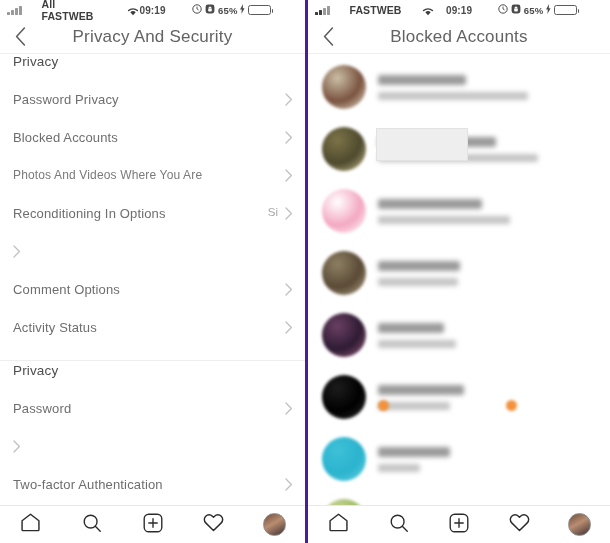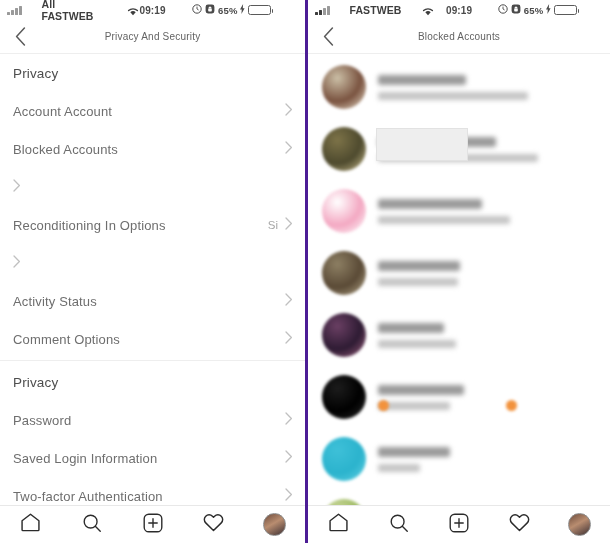--- a/index.html
+++ b/index.html
@@ -38,27 +38,27 @@
   
   .navbar {
     height: 34px; flex: 0 0 34px;
     display: flex; align-items: center;
     position: relative; background: #fff;
     border-bottom: 1px solid #eeeeee;
   }
   .back-btn { width: 40px; display: flex; align-items: center; justify-content: center; }
   .nav-title {
     position: absolute; left: 0; right: 0; text-align: center;
-    font-size: 10px; color: #636363; letter-spacing: .2px;
+    font-size: 17px; color: #636363; letter-spacing: .2px;
   }
 
   
   .list { flex: 1 1 auto; overflow: hidden; }
   .srow {
-    height: 38px; display: flex; align-items: center;
+    height: 38px; display: flex; align-items: flex-start;
     padding: 0 12px 0 13px; position: relative;
   }
   .srow .lbl { flex: 1 1 auto; font-size: 13px; color: #6e6e6e; letter-spacing: .15px; }
   .srow.head .lbl { color: #4e4e4e; font-size: 13.5px; }
   .srow.small .lbl { font-size: 12px; color: #7a7a7a; }
   .srow .val { font-size: 11.5px; color: #a8a8a8; margin-right: 7px; }
   .srow .chev { color: #c0c0c0; }
   .divider { height: 1px; background: #eeeeee; margin: 2px 0; }
 
   
@@ -162,72 +162,72 @@
           </svg>
       </div>
       <div class="nav-title">Privacy And Security</div>
     </div>
 
     <div class="list" id="settings-list">
         <div class="srow head">
           <span class="lbl">Privacy</span>
         </div>
         <div class="srow ">
-          <span class="lbl">Account Account</span>
+          <span class="lbl">Password Privacy</span>
           <span class="chev"><svg width="8" height="13" viewBox="0 0 8 13">
               <path d="M1 1l5.4 5.5L1 12" stroke="#c0c0c0" stroke-width="1.3" fill="none" stroke-linecap="round" stroke-linejoin="round"></path>
             </svg></span>
         </div>
         <div class="srow ">
           <span class="lbl">Blocked Accounts</span>
           <span class="chev"><svg width="8" height="13" viewBox="0 0 8 13">
               <path d="M1 1l5.4 5.5L1 12" stroke="#c0c0c0" stroke-width="1.3" fill="none" stroke-linecap="round" stroke-linejoin="round"></path>
             </svg></span>
         </div>
         <div class="srow small">
+          <span class="lbl">Photos And Videos Where You Are</span>
           <span class="chev"><svg width="8" height="13" viewBox="0 0 8 13">
               <path d="M1 1l5.4 5.5L1 12" stroke="#c0c0c0" stroke-width="1.3" fill="none" stroke-linecap="round" stroke-linejoin="round"></path>
             </svg></span>
         </div>
         <div class="srow ">
           <span class="lbl">Reconditioning In Options</span>
           <span class="val">Si</span>
           <span class="chev"><svg width="8" height="13" viewBox="0 0 8 13">
               <path d="M1 1l5.4 5.5L1 12" stroke="#c0c0c0" stroke-width="1.3" fill="none" stroke-linecap="round" stroke-linejoin="round"></path>
             </svg></span>
         </div>
         <div class="srow ">
           <span class="chev"><svg width="8" height="13" viewBox="0 0 8 13">
               <path d="M1 1l5.4 5.5L1 12" stroke="#c0c0c0" stroke-width="1.3" fill="none" stroke-linecap="round" stroke-linejoin="round"></path>
             </svg></span>
         </div>
         <div class="srow ">
+          <span class="lbl">Comment Options</span>
+          <span class="chev"><svg width="8" height="13" viewBox="0 0 8 13">
+              <path d="M1 1l5.4 5.5L1 12" stroke="#c0c0c0" stroke-width="1.3" fill="none" stroke-linecap="round" stroke-linejoin="round"></path>
+            </svg></span>
+        </div>
+        <div class="srow ">
           <span class="lbl">Activity Status</span>
-          <span class="chev"><svg width="8" height="13" viewBox="0 0 8 13">
-              <path d="M1 1l5.4 5.5L1 12" stroke="#c0c0c0" stroke-width="1.3" fill="none" stroke-linecap="round" stroke-linejoin="round"></path>
-            </svg></span>
-        </div>
-        <div class="srow ">
-          <span class="lbl">Comment Options</span>
           <span class="chev"><svg width="8" height="13" viewBox="0 0 8 13">
               <path d="M1 1l5.4 5.5L1 12" stroke="#c0c0c0" stroke-width="1.3" fill="none" stroke-linecap="round" stroke-linejoin="round"></path>
             </svg></span>
         </div>
         <div class="divider"></div>
         <div class="srow head">
           <span class="lbl">Privacy</span>
         </div>
         <div class="srow ">
           <span class="lbl">Password</span>
           <span class="chev"><svg width="8" height="13" viewBox="0 0 8 13">
               <path d="M1 1l5.4 5.5L1 12" stroke="#c0c0c0" stroke-width="1.3" fill="none" stroke-linecap="round" stroke-linejoin="round"></path>
             </svg></span>
         </div>
         <div class="srow ">
-          <span class="lbl">Saved Login Information</span>
           <span class="chev"><svg width="8" height="13" viewBox="0 0 8 13">
               <path d="M1 1l5.4 5.5L1 12" stroke="#c0c0c0" stroke-width="1.3" fill="none" stroke-linecap="round" stroke-linejoin="round"></path>
             </svg></span>
         </div>
         <div class="srow ">
           <span class="lbl">Two-factor Authentication</span>
           <span class="chev"><svg width="8" height="13" viewBox="0 0 8 13">
               <path d="M1 1l5.4 5.5L1 12" stroke="#c0c0c0" stroke-width="1.3" fill="none" stroke-linecap="round" stroke-linejoin="round"></path>
             </svg></span>
         </div>

